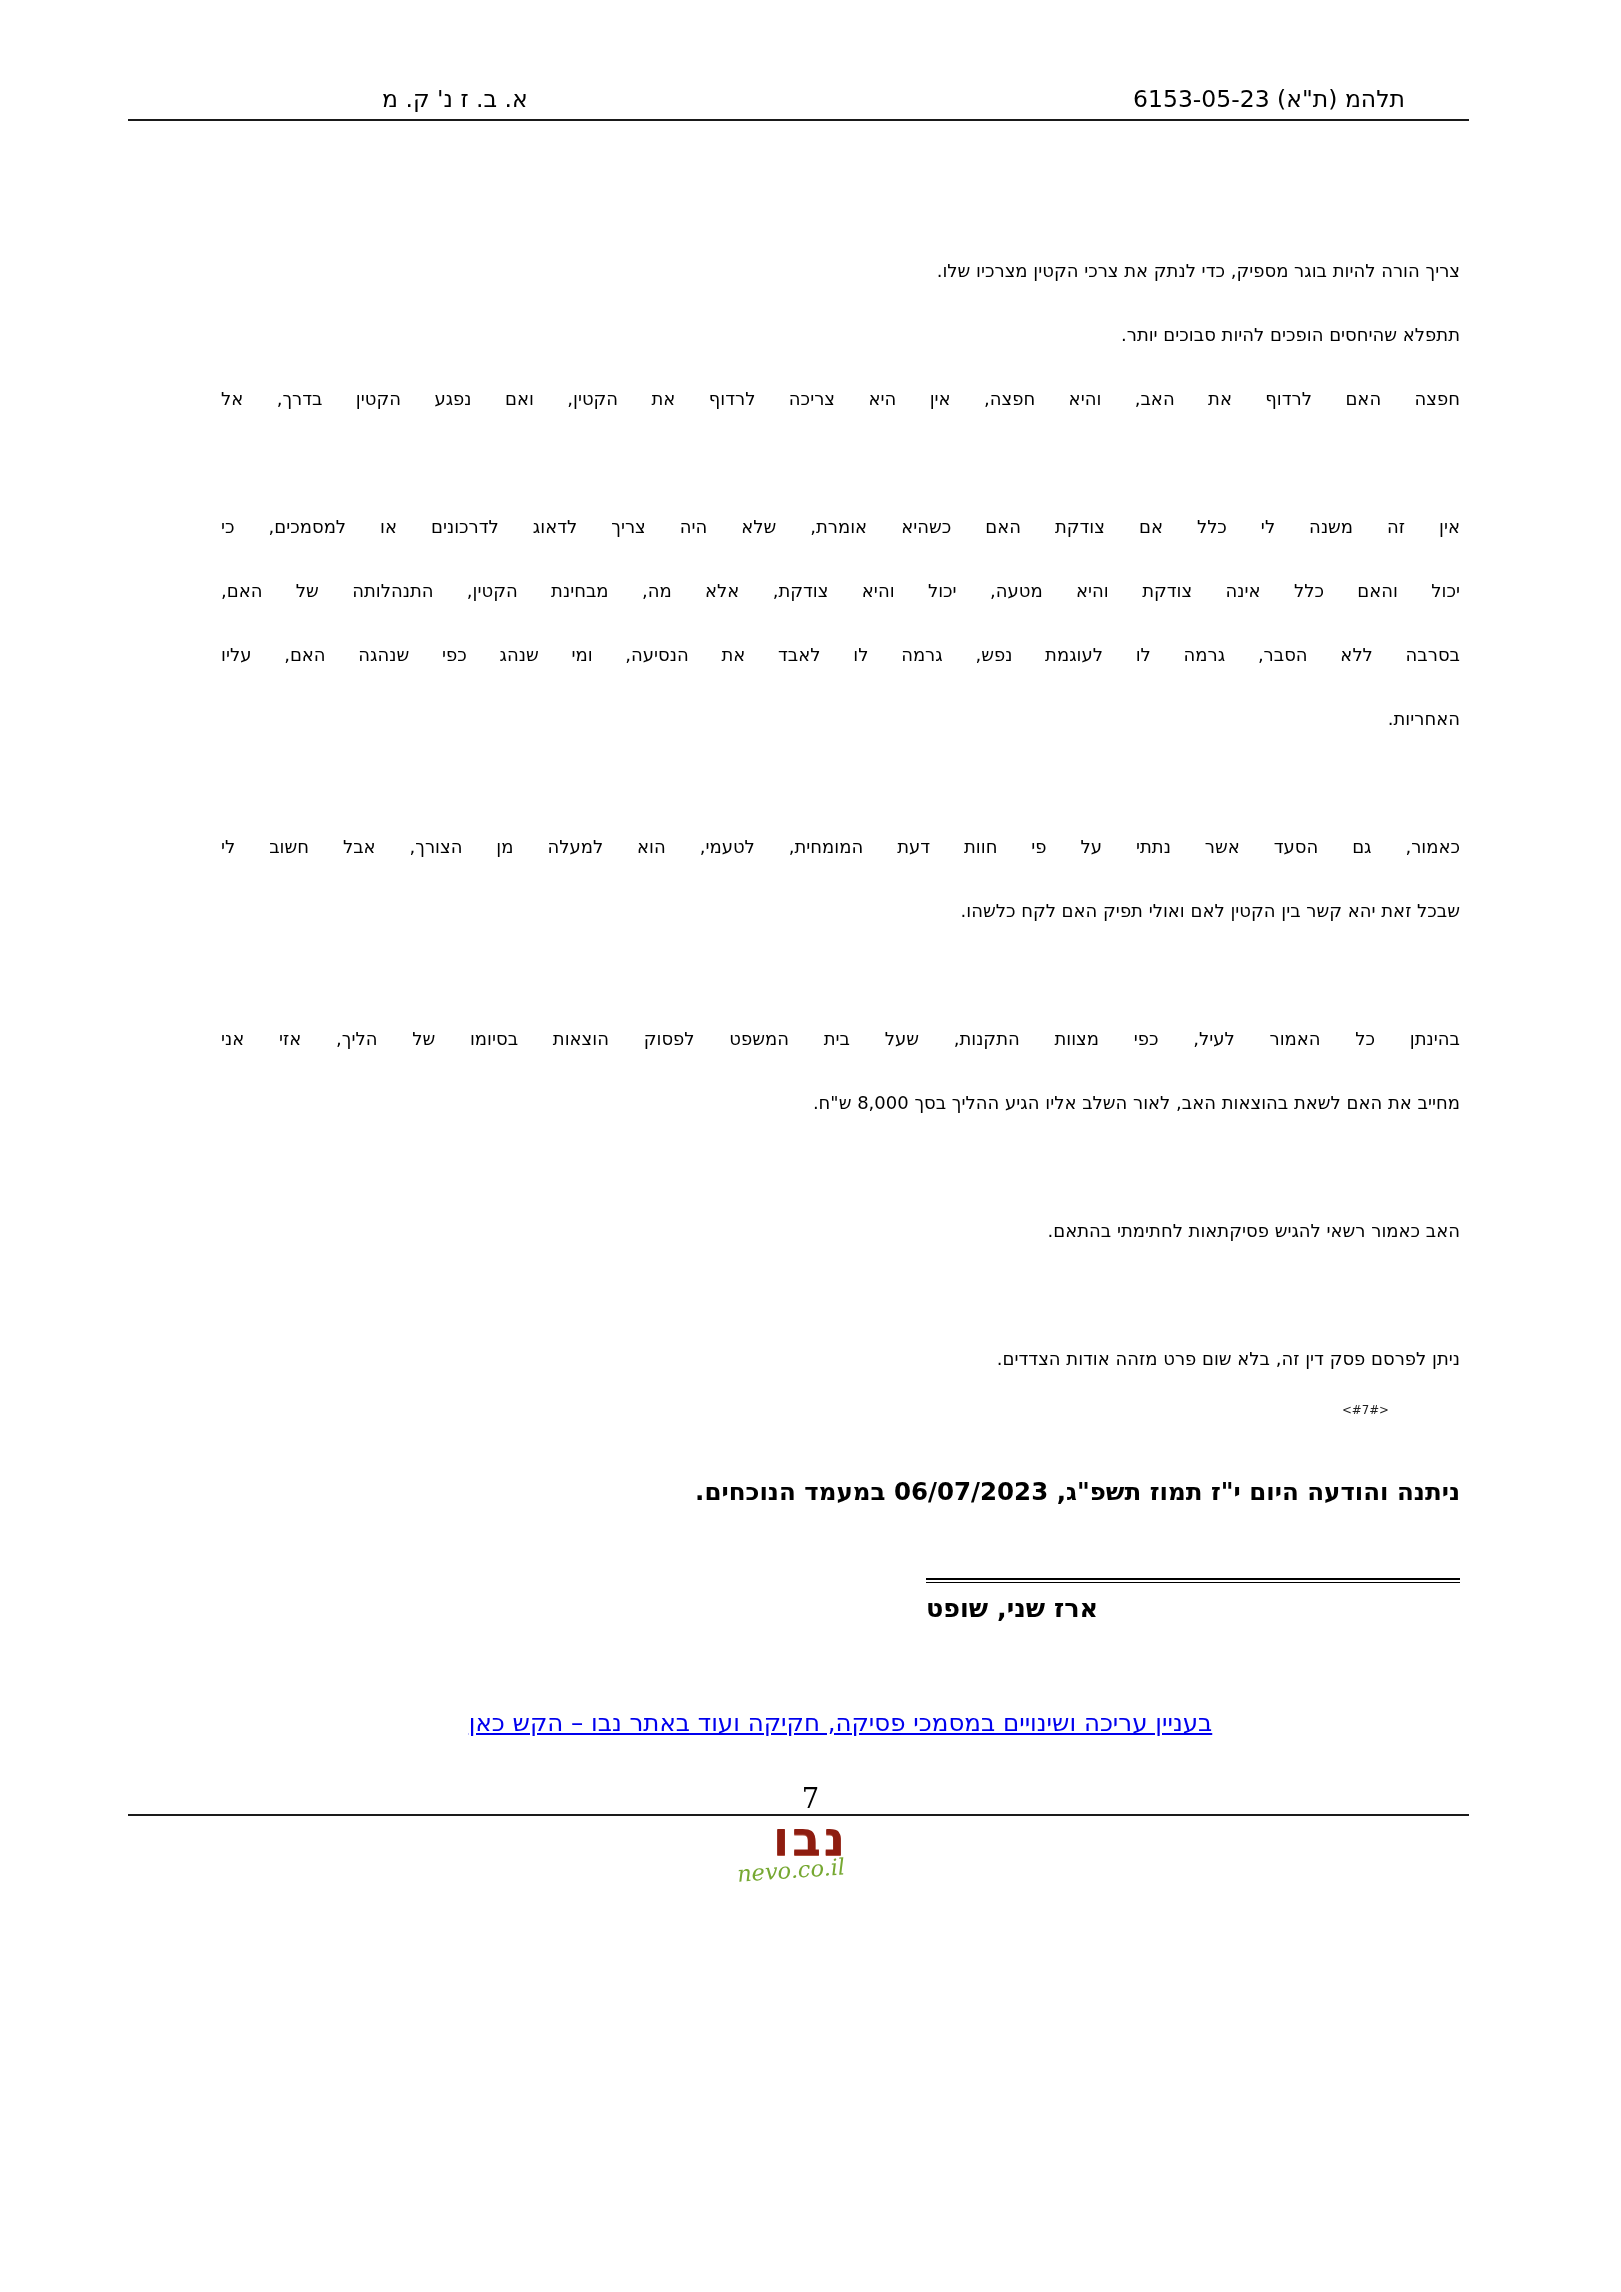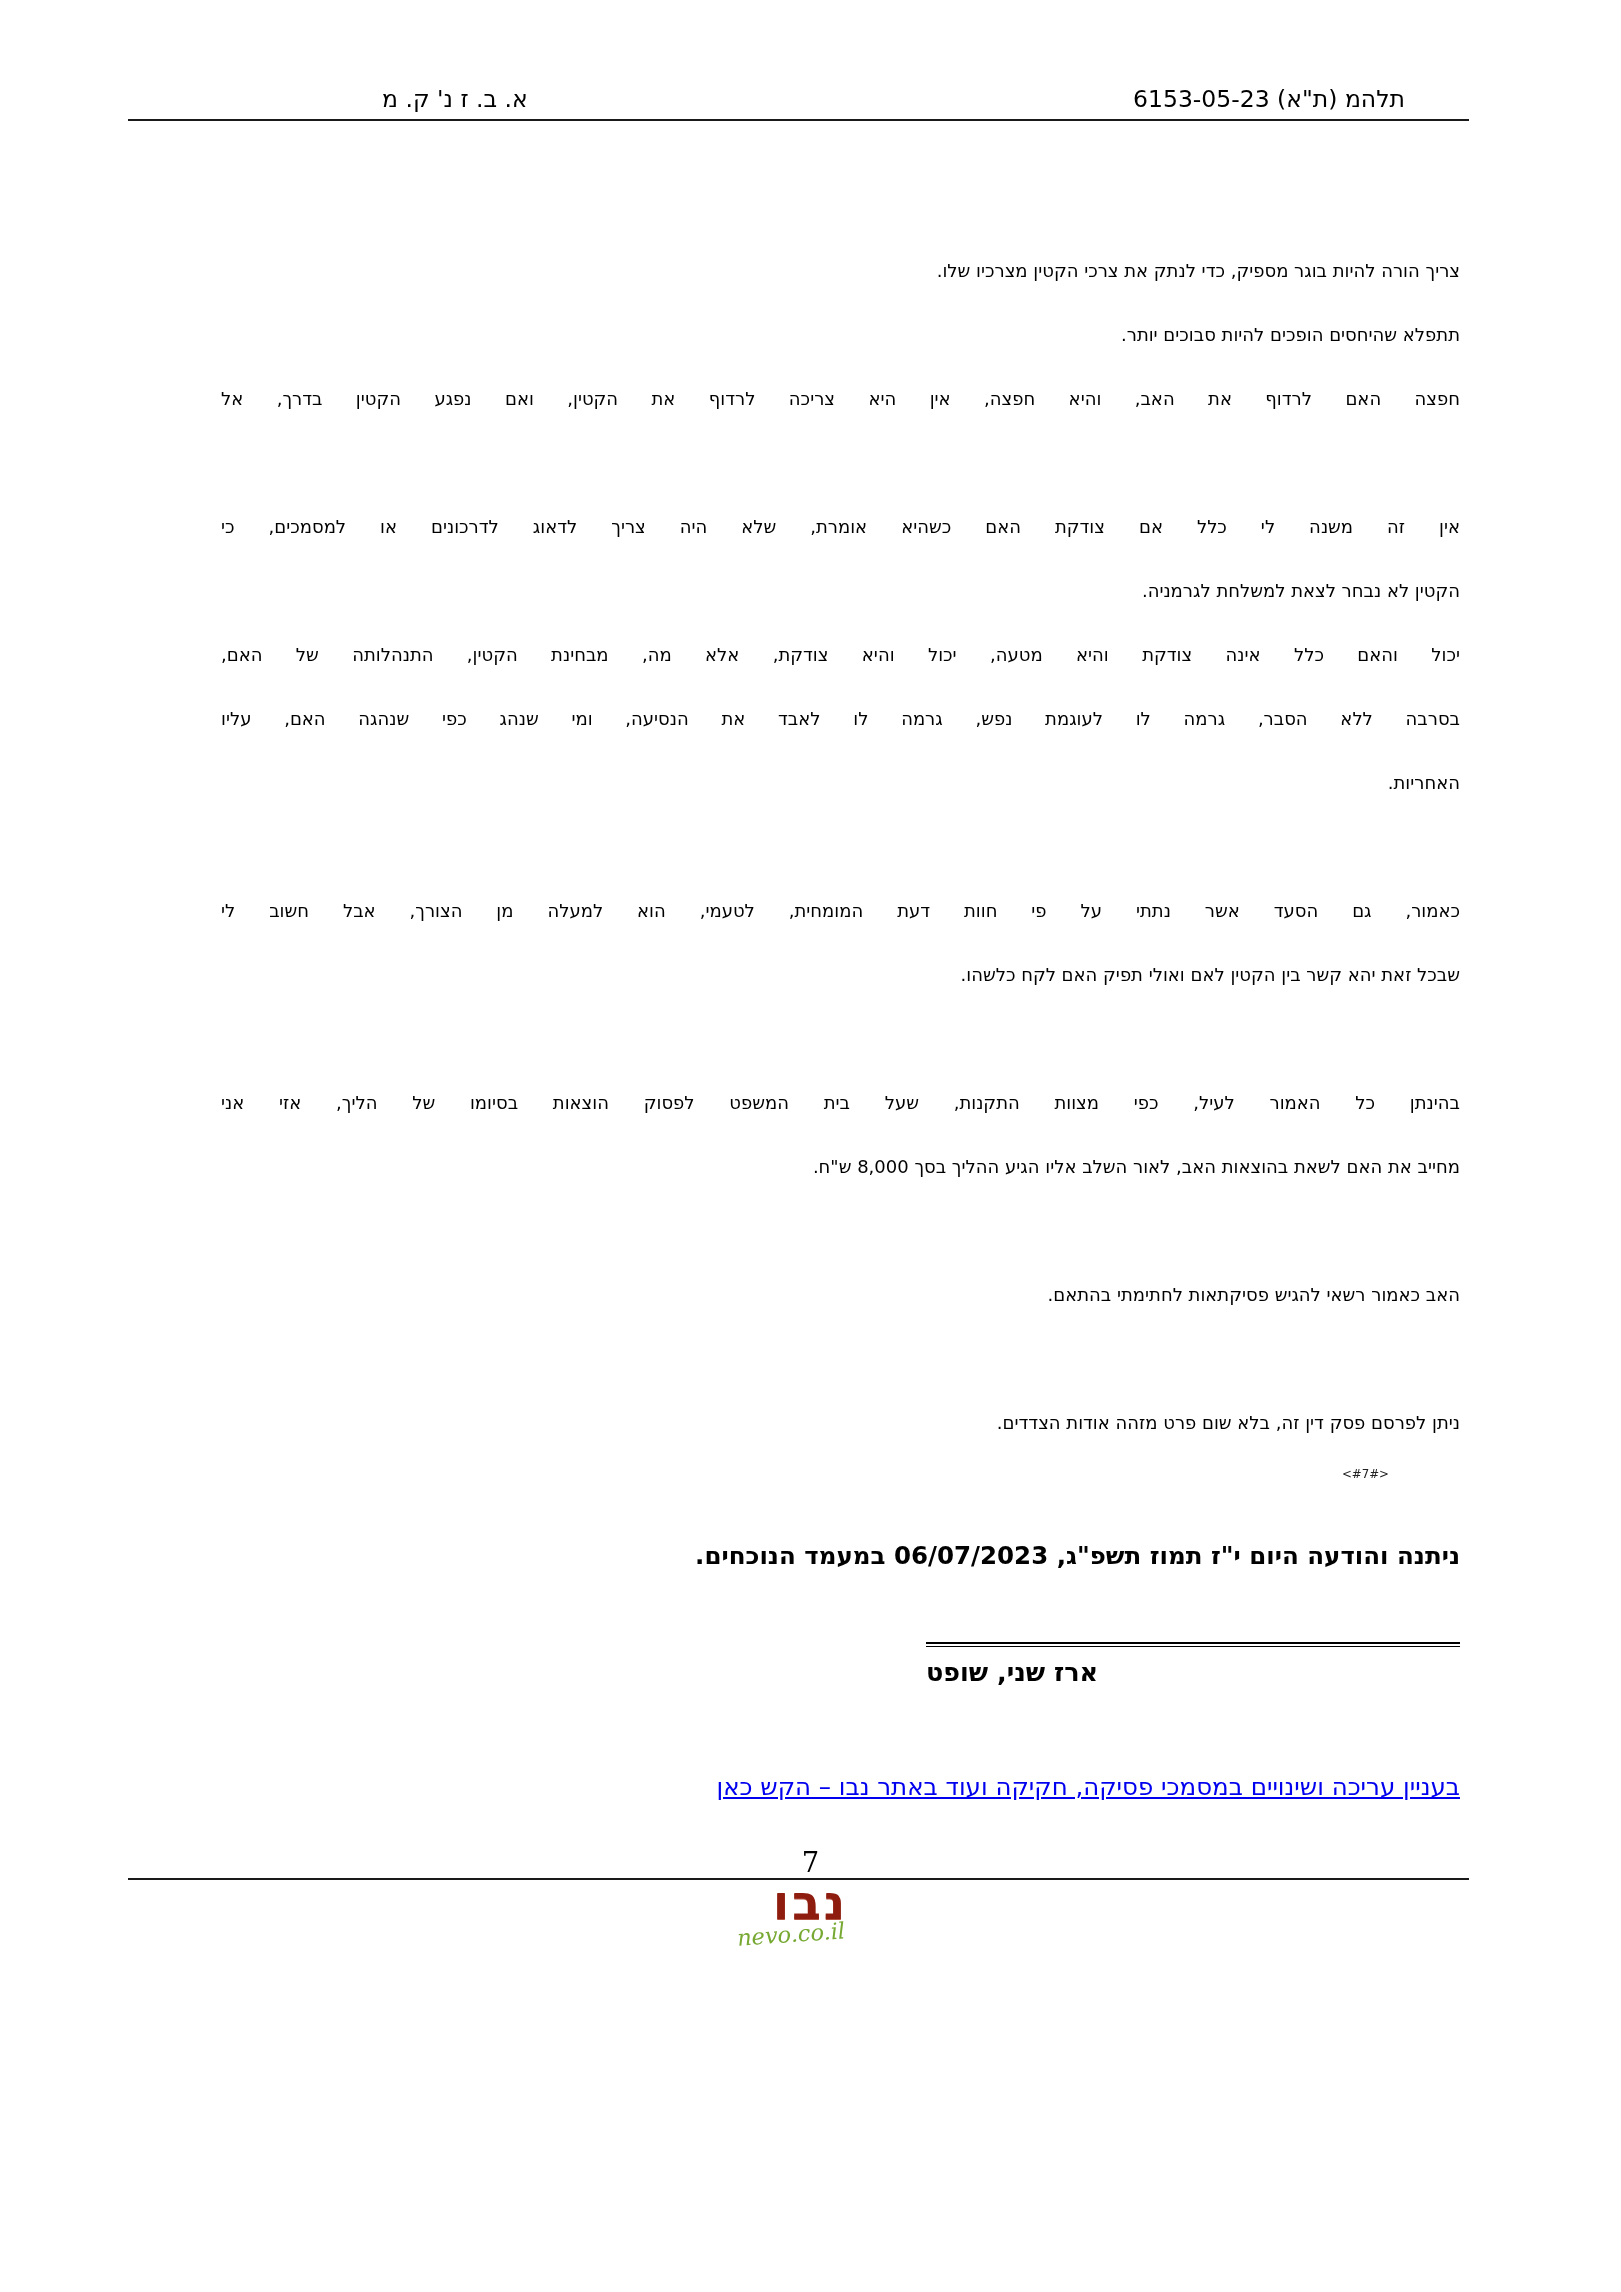--- a/index.html
+++ b/index.html
@@ -71,20 +71,21 @@
   
   .notes{
     margin-top:61px;
     text-align:right;
     padding-left:0;padding-right:59px;
     font-size:24.5px;line-height:64px;
   }
   
   .link-row{
     margin-top:67px;
+    text-align:center;
     height:64px;line-height:64px;
   }
   .nevo-link{
     font-size:24.5px;
     color:#0000EE;
     text-decoration:underline;
     cursor:pointer;
   }
   
   .page-number{
@@ -130,21 +131,20 @@
     <div>א. ב. ז נ' ק. מ</div>
   </div>
   <div class="header-rule"></div>
 
   <div class="content">
     <div class="ln">צריך הורה להיות בוגר מספיק, כדי לנתק את צרכי הקטין מצרכיו שלו.</div>
     <div class="ln">תתפלא שהיחסים הופכים להיות סבוכים יותר.</div>
     <div class="ln jst">חפצה האם לרדוף את האב, והיא חפצה, אין היא צריכה לרדוף את הקטין, ואם נפגע הקטין בדרך, אל</div>
     <div class="gap"></div>
     <div class="ln jst">אין זה משנה לי כלל אם צודקת האם כשהיא אומרת, שלא היה צריך לדאוג לדרכונים או למסמכים, כי</div>
-    <div class="ln">הקטין לא נבחר לצאת למשלחת לגרמניה.</div>
     <div class="ln jst">יכול והאם כלל אינה צודקת והיא מטעה, יכול והיא צודקת, אלא מה, מבחינת הקטין, התנהלותה של האם,</div>
     <div class="ln jst">בסרבה ללא הסבר, גרמה לו לעוגמת נפש, גרמה לו לאבד את הנסיעה, ומי שנהג כפי שנהגה האם, עליו</div>
     <div class="ln">האחריות.</div>
     <div class="gap"></div>
     <div class="ln jst">כאמור, גם הסעד אשר נתתי על פי חוות דעת המומחית, לטעמי, הוא למעלה מן הצורך, אבל חשוב לי</div>
     <div class="ln">שבכל זאת יהא קשר בין הקטין לאם ואולי תפיק האם לקח כלשהו.</div>
     <div class="gap"></div>
     <div class="ln jst">בהינתן כל האמור לעיל, כפי מצוות התקנות, שעל בית המשפט לפסוק הוצאות בסיומו של הליך, אזי אני</div>
     <div class="ln">מחייב את האם לשאת בהוצאות האב, לאור השלב אליו הגיע ההליך בסך 8,000 ש"ח.</div>
     <div class="gap"></div>

